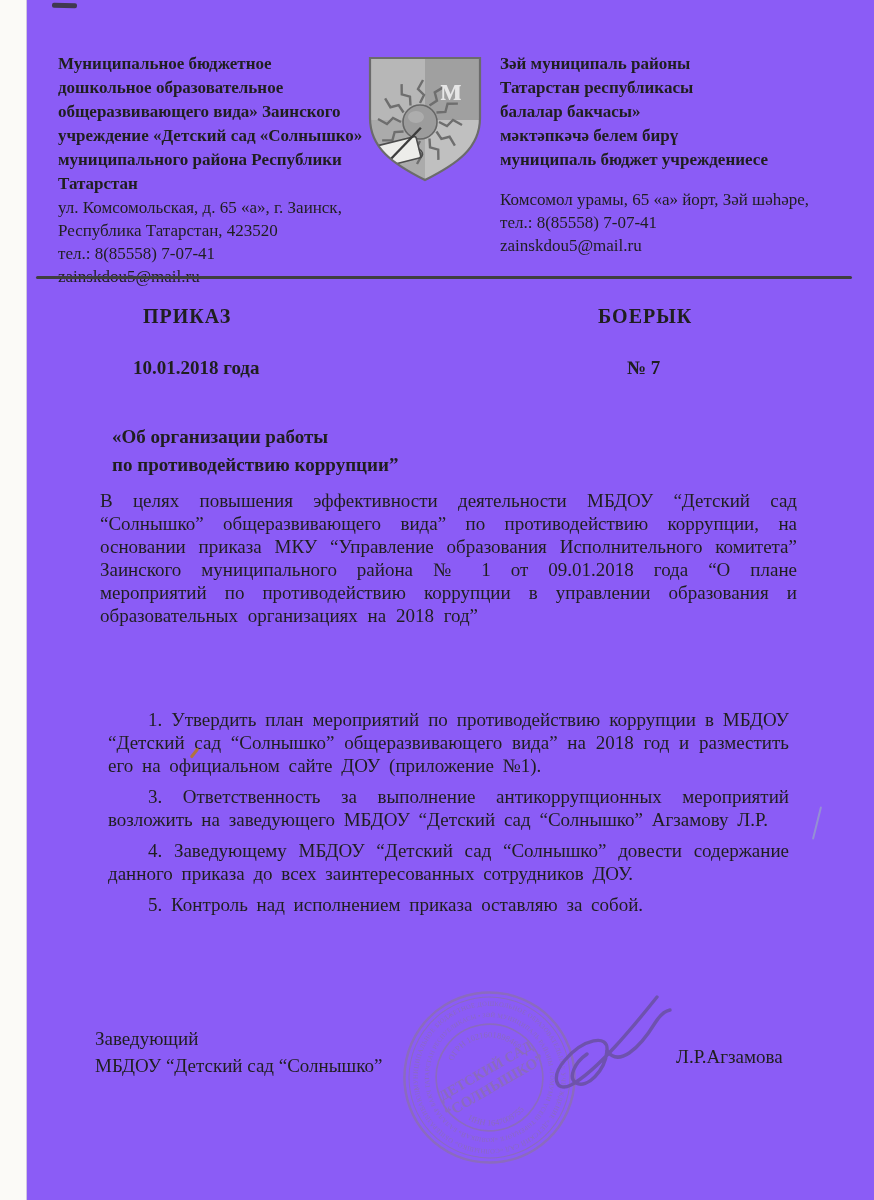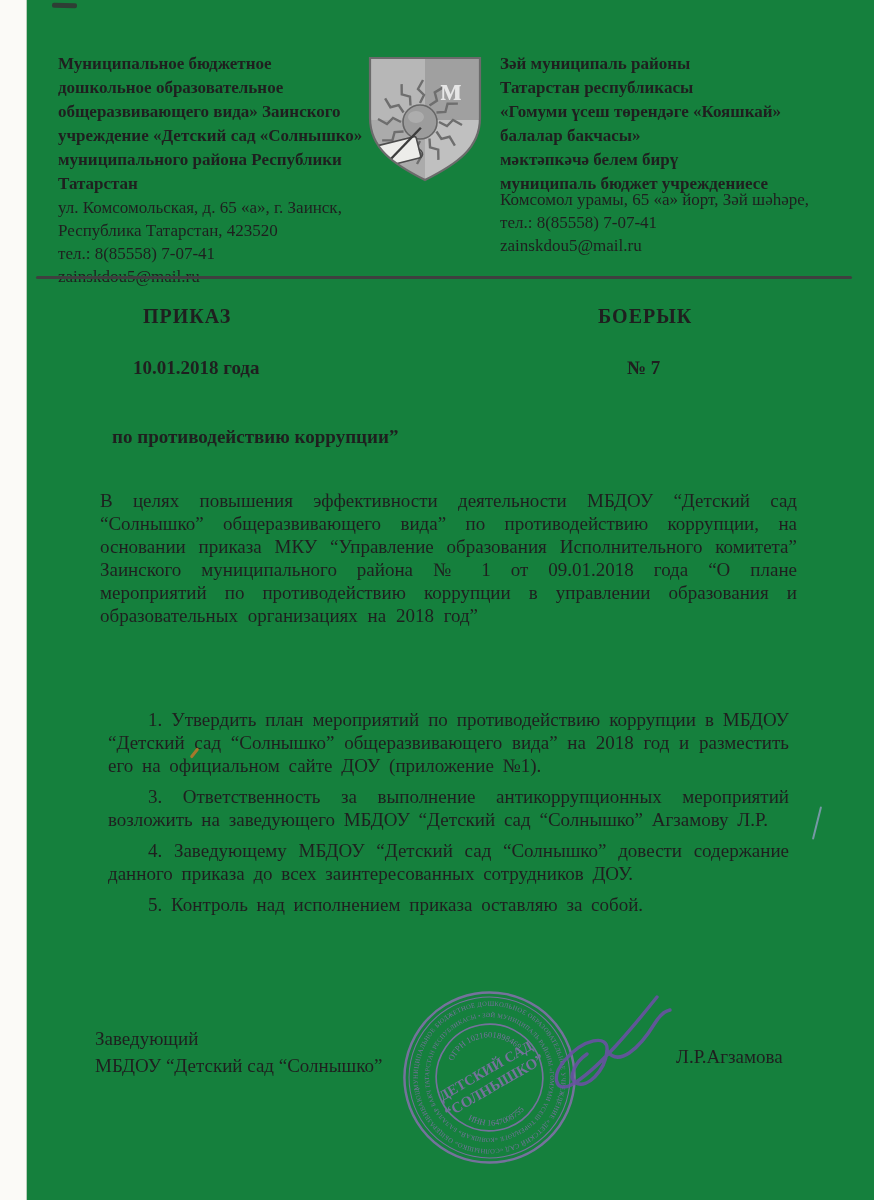--- a/index.html
+++ b/index.html
@@ -1,18 +1,18 @@
 <!DOCTYPE html>
 <html lang="ru"><head>
 <meta charset="utf-8">
 <style>
   html,body{margin:0;padding:0;background:#f6f5f0;}
   .page{
     position:relative;width:874px;height:1200px;overflow:hidden;
-    background:#15803d;
+    background:#8b5cf6;
     font-family:"Liberation Serif","DejaVu Serif",serif;
     color:#1f1f1f;
   }
   .edge-strip{position:absolute;left:0;top:0;width:26px;height:1200px;background:#fbfaf7;}
   .edge-seam{position:absolute;left:26px;top:0;width:1px;height:1200px;background:#e2e1db;opacity:.8;}
   .top-dash{position:absolute;left:52px;top:3px;width:25px;height:5px;background:#333;border-radius:2px;transform:rotate(1.5deg);opacity:.85;}
 
   .org-left{position:absolute;left:58px;top:52px;width:310px;font-weight:bold;font-size:17px;line-height:24px;}
   .org-right{position:absolute;left:500px;top:52px;width:340px;font-weight:bold;font-size:17px;line-height:24px;}
   .addr-left{position:absolute;left:58px;top:196px;width:320px;font-size:17px;line-height:23px;}
@@ -98,21 +98,20 @@
         </g>
         <text x="78" y="54" font-family="'Liberation Serif','DejaVu Serif',serif" font-weight="bold" font-size="32" fill="#e6e6e6">м</text>
       </g>
       <path d="M8,12 h110 v60 c0,30 -23,46 -55,62 c-32,-16 -55,-32 -55,-62 z" fill="none" stroke="#6b6b6b" stroke-width="2.2"></path>
     </svg>
   </div>
 
   <div class="org-right">
     <div>Зәй муниципаль районы</div>
     <div>Татарстан республикасы</div>
-    <div>«Гомуми  үсеш  төрендәге «Кояшкай»</div>
     <div>балалар бакчасы»</div>
     <div>мәктәпкәчә белем бирү</div>
     <div>муниципаль бюджет  учреждениесе</div>
   </div>
 
   <div class="addr-left">
     <div>ул. Комсомольская, д. 65 «а»,  г. Заинск,</div>
     <div>Республика Татарстан, 423520</div>
     <div>тел.: 8(85558) 7-07-41</div>
     <div>zainskdou5@mail.ru</div>
@@ -124,20 +123,21 @@
   </div>
 
   <div class="rule"></div>
 
   <div class="h-ru">ПРИКАЗ</div>
   <div class="h-tat">БОЕРЫК</div>
   <div class="h-date">10.01.2018 года</div>
   <div class="h-num">№ 7</div>
 
   <div class="title">
+    <div>«Об организации работы</div>
     <div>по противодействию коррупции”</div>
   </div>
 
   <p class="intro">В целях повышения эффективности деятельности МБДОУ “Детский сад “Солнышко” общеразвивающего вида” по противодействию коррупции, на основании приказа МКУ “Управление образования Исполнительного комитета” Заинского муниципального района № 1 от 09.01.2018 года “О плане мероприятий по противодействию коррупции в управлении образования и образовательных организациях на 2018 год”</p>
 
 
   <div class="items">
     <p>1. Утвердить план мероприятий по противодействию коррупции в МБДОУ “Детский сад “Солнышко” общеразвивающего вида” на 2018 год и разместить его на официальном сайте ДОУ (приложение №1).</p>
     <p>3. Ответственность за выполнение антикоррупционных мероприятий возложить на заведующего МБДОУ “Детский сад “Солнышко” Агзамову Л.Р.</p>
     <p>4. Заведующему МБДОУ “Детский сад “Солнышко” довести содержание данного приказа до всех заинтересованных сотрудников ДОУ.</p>

